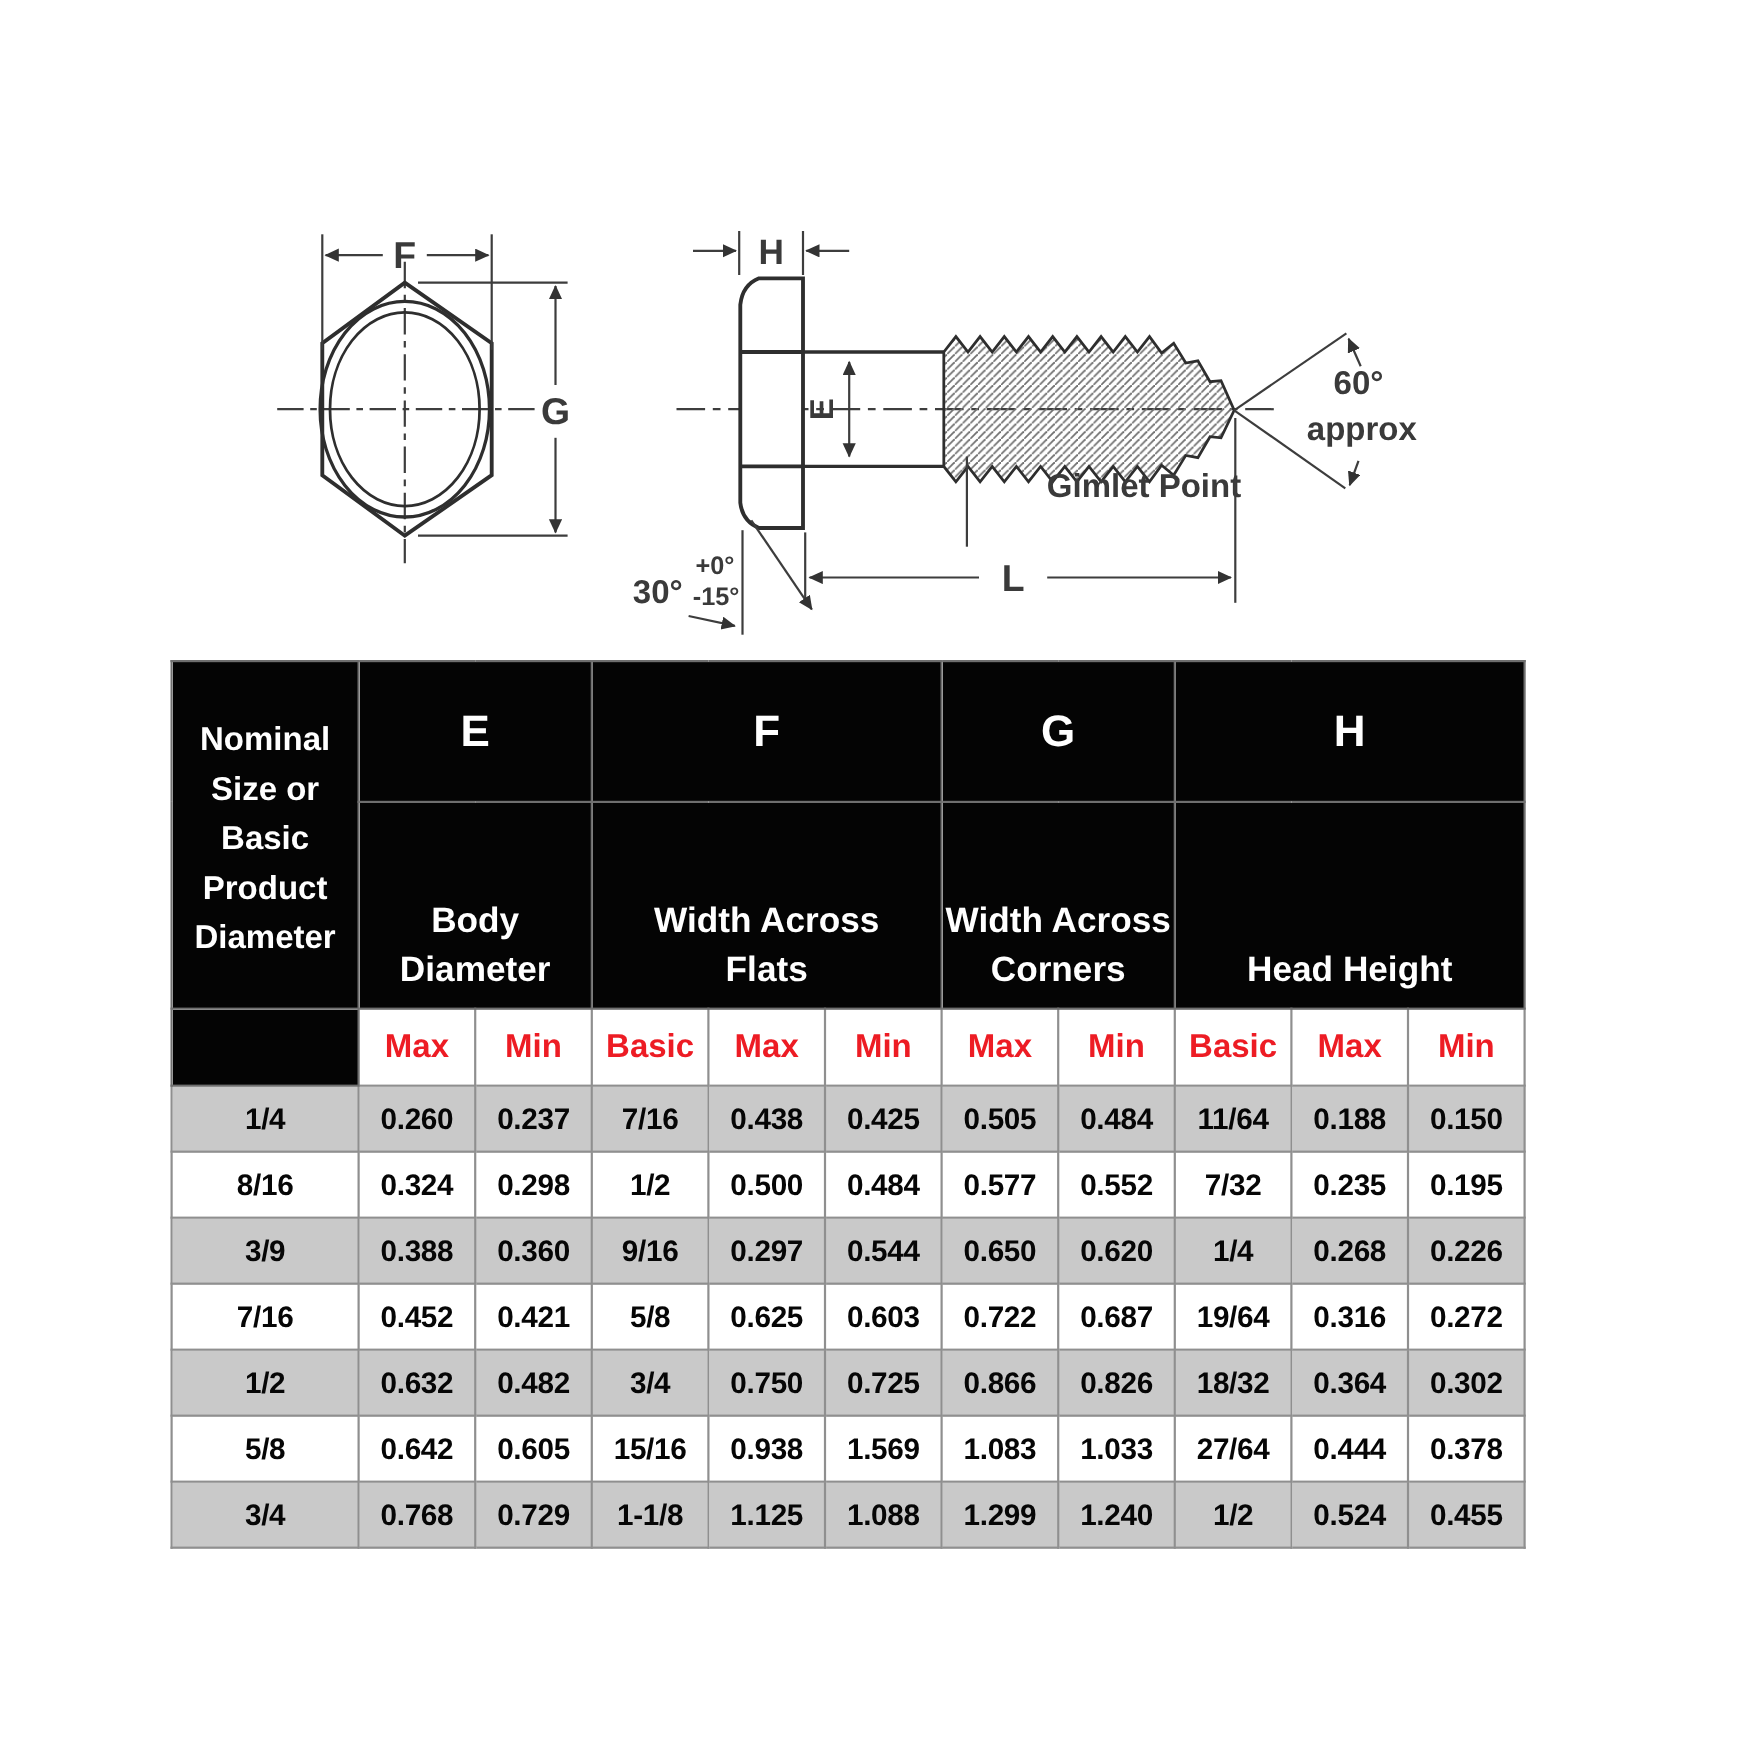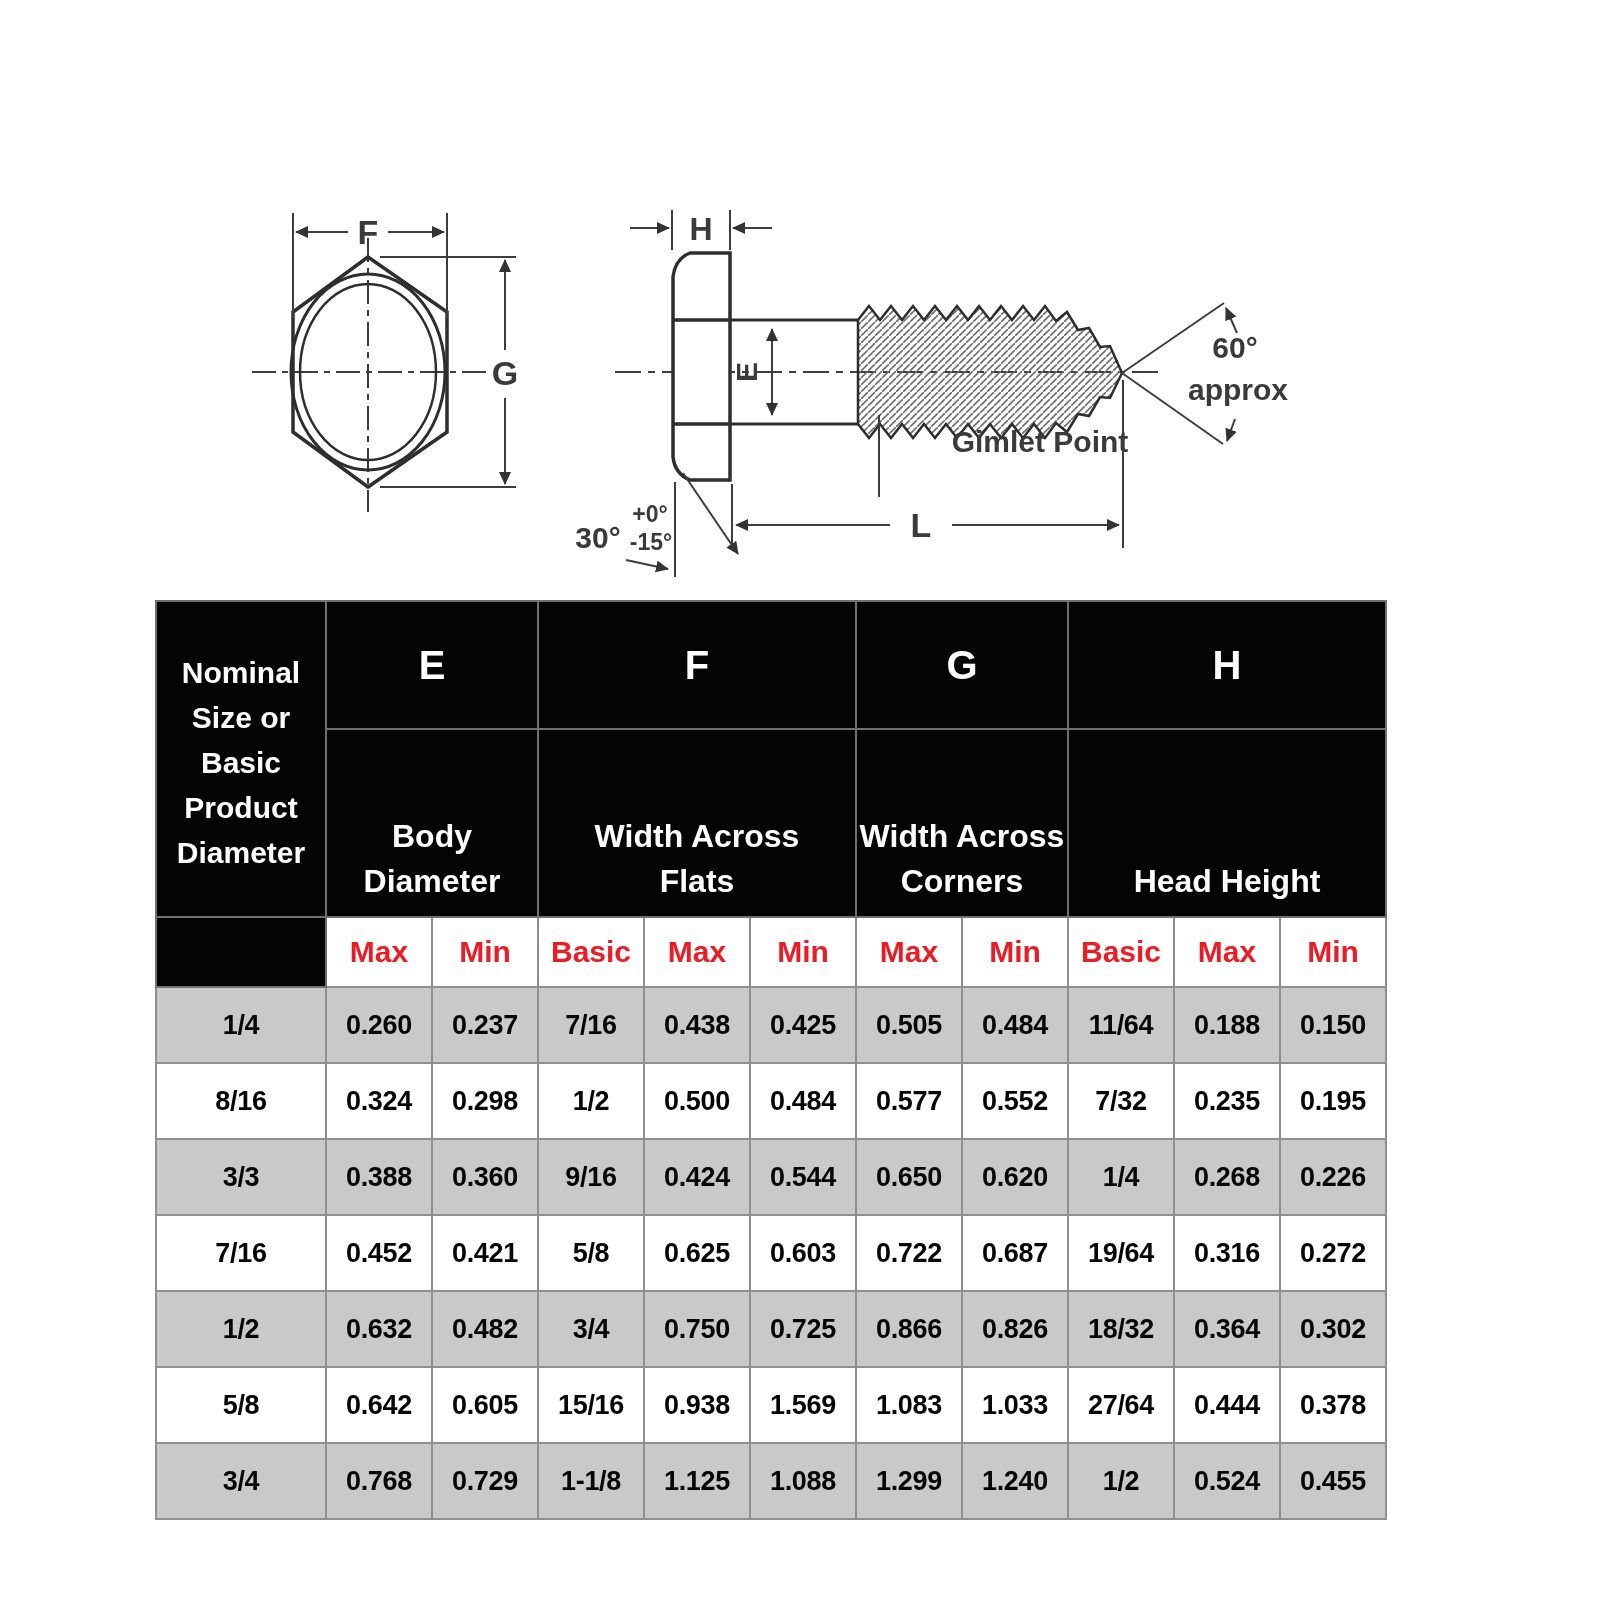--- a/index.html
+++ b/index.html
@@ -11,21 +11,21 @@
              table-layout:fixed;}
   table.spec td,table.spec th{border:2px solid #8f8f8f;text-align:center;vertical-align:middle;
              padding:0;overflow:hidden;}
   .bk{background:#040404;color:#ffffff;border-color:#6f6f6f !important;}
   .corner{white-space:pre-line;font-size:30px;font-weight:bold;line-height:1.5;padding-top:6px !important;}
   .letter{font-size:40px;font-weight:bold;}
   .desc{white-space:pre-line;font-size:32px;font-weight:bold;line-height:1.4;
         vertical-align:bottom !important;padding-bottom:12px !important;}
   .sub{font-size:30px;font-weight:bold;background:#fff;border-radius:12px;}
   .data-cell{font-size:27px;font-weight:bold;color:#060606;letter-spacing:-0.3px;background:#fff;}
-  tr.h1{height:128px;margin-left:16px;} tr.h2{height:188px;} tr.h3{height:70px;} tr.dr{height:76px;}
+  tr.h1{height:128px;margin-left:16px;} tr.h2{height:188px;} tr.h3{height:70px;} tr.dr{height:60px;}
   tr.alt .data-cell{background:#c9c9c9;}
 </style>
 </head>
 <body>
 
 <div class="page">
 
   <svg class="drawing" width="1600" height="600" viewBox="0 0 1600 600">
     <defs>
       <marker id="ah" markerWidth="15" markerHeight="14" refX="12" refY="6" orient="auto" markerUnits="userSpaceOnUse">
@@ -180,25 +180,25 @@
         <td class="data-cell">1/2</td>
         <td class="data-cell">0.500</td>
         <td class="data-cell">0.484</td>
         <td class="data-cell">0.577</td>
         <td class="data-cell">0.552</td>
         <td class="data-cell">7/32</td>
         <td class="data-cell">0.235</td>
         <td class="data-cell">0.195</td>
       </tr>
       <tr class="dr alt">
-        <td class="data-cell">3/3</td>
+        <td class="data-cell">3/9</td>
         <td class="data-cell">0.388</td>
         <td class="data-cell">0.360</td>
         <td class="data-cell">9/16</td>
-        <td class="data-cell">0.424</td>
+        <td class="data-cell">0.297</td>
         <td class="data-cell">0.544</td>
         <td class="data-cell">0.650</td>
         <td class="data-cell">0.620</td>
         <td class="data-cell">1/4</td>
         <td class="data-cell">0.268</td>
         <td class="data-cell">0.226</td>
       </tr>
       <tr class="dr">
         <td class="data-cell">7/16</td>
         <td class="data-cell">0.452</td>

